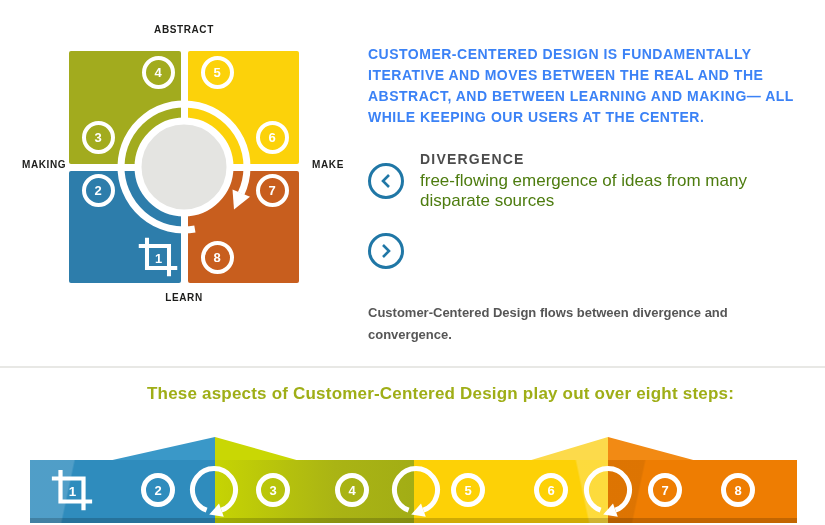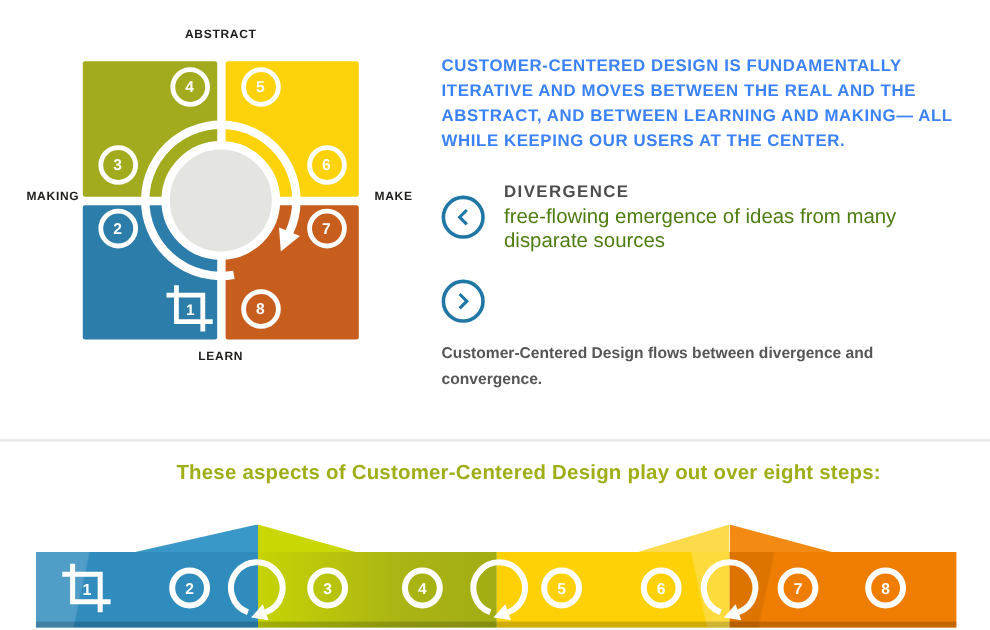--- a/index.html
+++ b/index.html
@@ -38,21 +38,21 @@
   .copy{position:absolute;left:368px;top:44px;width:437px;}
   .headline{font-size:14px;line-height:21px;font-weight:bold;letter-spacing:.5px;
             color:#3b82f6;}
   .flow-row{display:flex;align-items:center;margin-top:22px;}
   .flow-row.first{margin-top:23px;}
   .flow-icon{width:30px;height:30px;border:3px solid #2077a6;border-radius:50%;
              flex:0 0 auto;display:flex;align-items:center;justify-content:center;}
   .flow-text{margin-left:16px;}
   .flow-title{font-size:14px;font-weight:bold;letter-spacing:1.2px;color:#4c4c4c;}
   .flow-desc{font-size:17px;color:#4d7c0f;margin-top:4px;}
-  .statement{margin-top:14px;font-size:13px;line-height:22px;font-weight:bold;
+  .statement{margin-top:33px;font-size:13px;line-height:22px;font-weight:bold;
              color:#565656;width:420px;}
 
   
   .divider{position:absolute;left:0;top:366px;width:825px;height:2px;background:#e8e8e5;}
   .steps-heading{position:absolute;left:0;top:384px;width:825px;text-align:center;
                  font-size:17px;font-weight:bold;color:#9fae17;letter-spacing:.2px;padding-left:28px;}
 
   
   .band{position:absolute;left:0;top:437px;width:825px;height:88px;}
   .peak{position:absolute;top:0;height:24px;}

